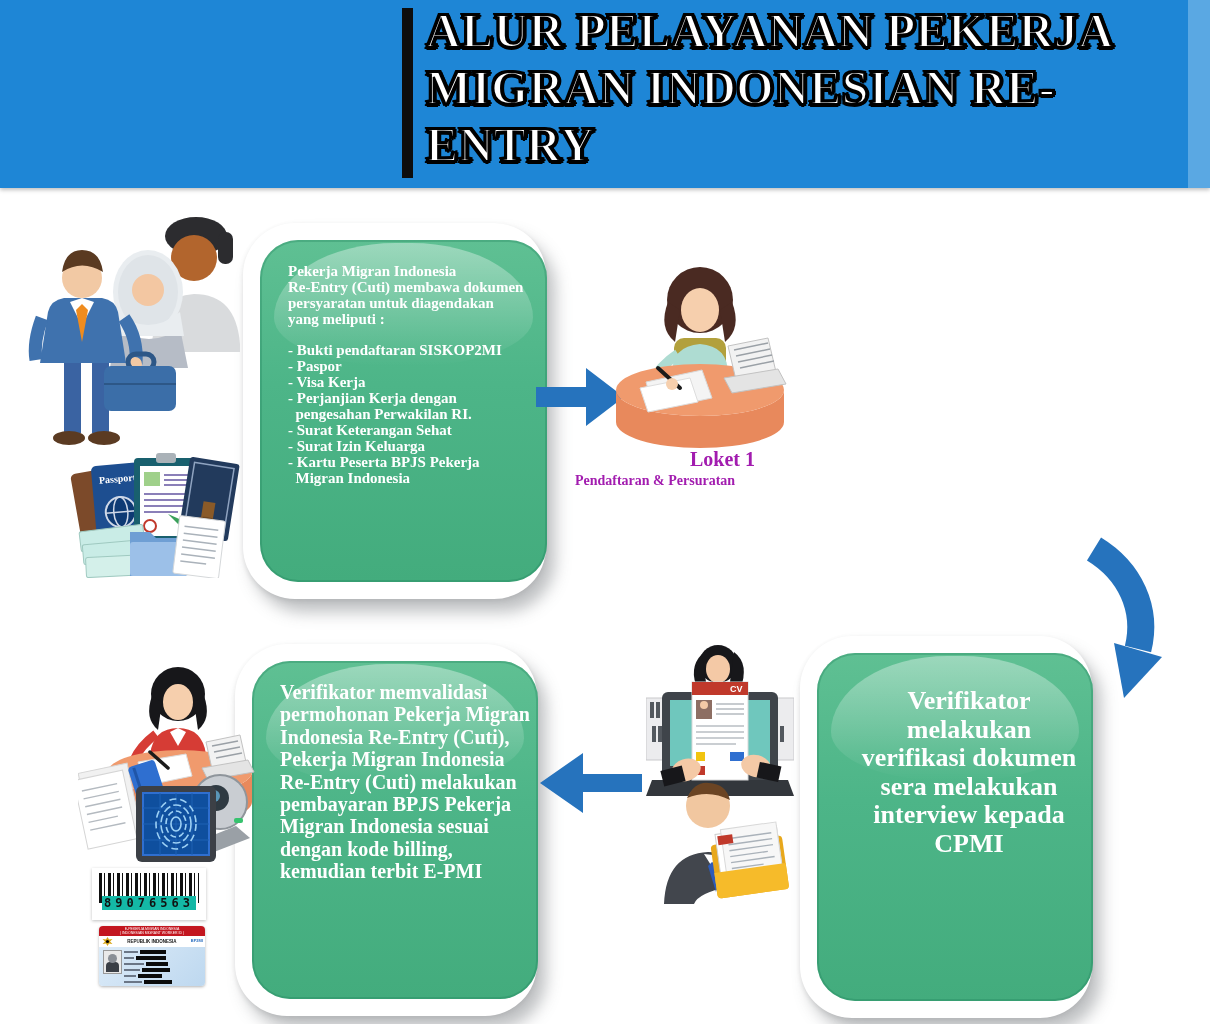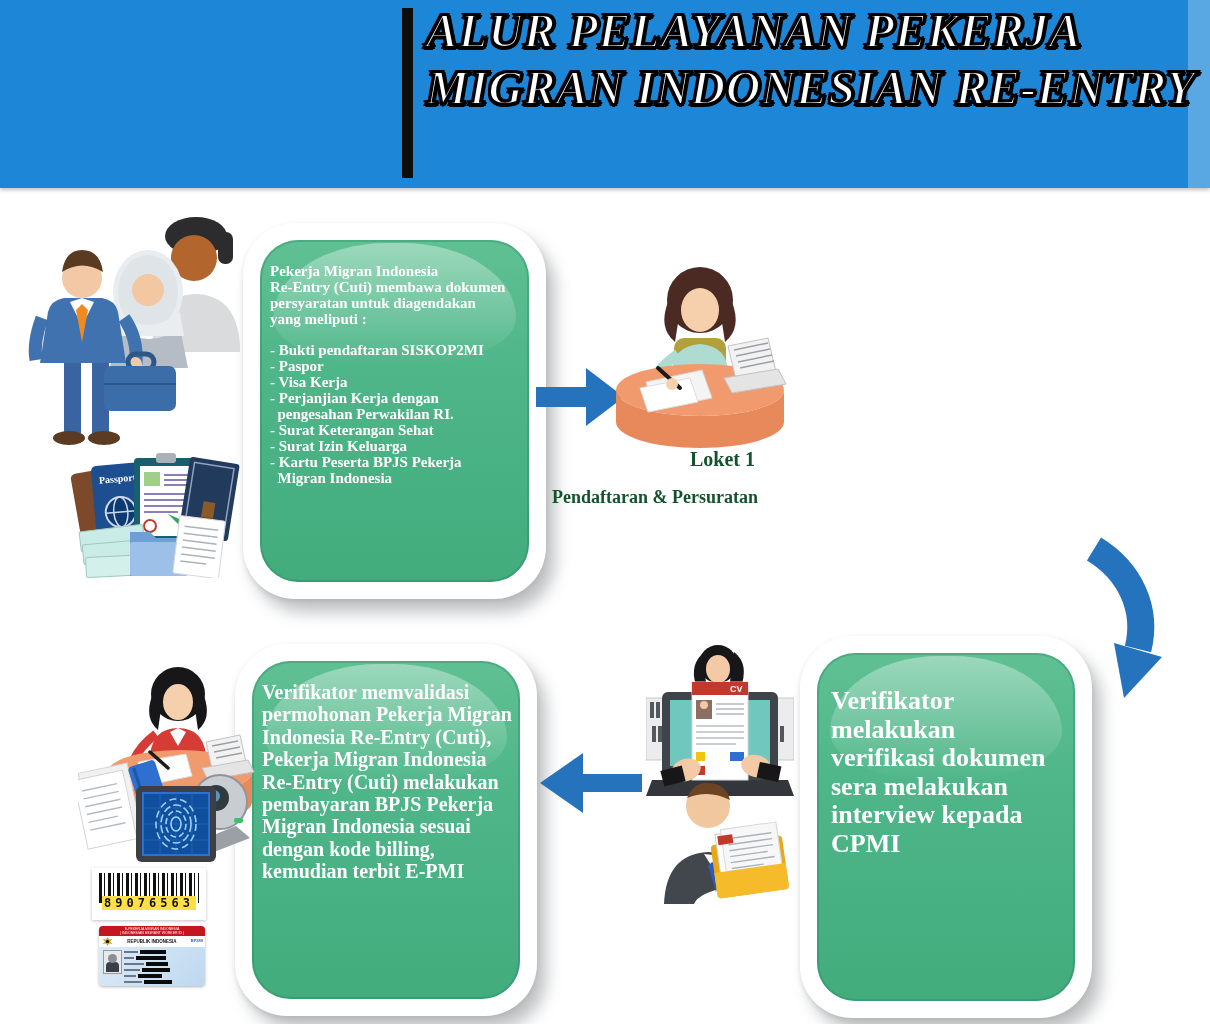--- a/index.html
+++ b/index.html
@@ -1,54 +1,54 @@
 <!DOCTYPE html>
 <html><head>
 <meta charset="utf-8">
 <style>
   html,body{margin:0;padding:0;background:#fff;}
   #stage{position:relative;width:1210px;height:1024px;background:#fff;overflow:hidden;
          font-family:"Liberation Serif",serif;}
   
   .header{position:absolute;left:0;top:0;width:1210px;height:188px;background:#1e86d6;
-          box-shadow:0 2px 4px rgba(0,0,0,.25);font-style:italic;}
+          box-shadow:0 2px 4px rgba(0,0,0,.25);}
   .header-strip{position:absolute;right:0;top:0;width:22px;height:188px;background:#5aa8e3;}
   .title-accent{position:absolute;left:402px;top:8px;width:11px;height:170px;background:#0d0d0d;}
   .title{position:absolute;left:426px;top:2px;width:780px;font-weight:bold;font-size:48px;
          line-height:57px;color:#fff;letter-spacing:.5px;
          -webkit-text-stroke:2.2px #000;
          text-shadow:2px 2px 0 #000,-2px 2px 0 #000,2px -2px 0 #000,-2px -2px 0 #000,0 3px 0 #000,3px 0 0 #000;}
   
   .card{position:absolute;background:#fff;border-radius:52px;padding:17px;
         box-shadow:9px 13px 16px rgba(110,115,120,.45),0 2px 5px rgba(0,0,0,.10);}
   .card-green{width:100%;height:100%;border-radius:38px;position:relative;overflow:hidden;
         background:linear-gradient(180deg,#5fc093 0%,#4db588 42%,#43ac7d 100%);
-        box-shadow:inset 0 0 0 2px rgba(30,125,88,.30);}
+        box-shadow:inset 0 0 0 2px rgba(30,125,88,.30);padding-left:18px;}
   .card-green::before{content:"";position:absolute;left:5%;right:5%;top:3px;height:36%;
         border-radius:48%/62% 62% 40% 40%;
         background:linear-gradient(180deg,rgba(255,255,255,.38),rgba(255,255,255,0));}
   .card-text{position:relative;color:#fff;font-weight:bold;white-space:pre-wrap;}
   .t1{font-size:15px;line-height:1.06;padding:24px 6px 0 10px;}
   .t2{font-size:18px;line-height:1.95;padding:30px 0 0 6px;letter-spacing:0;
       transform:scaleX(.82);transform-origin:0 0;width:121%;}
-  .t3{font-size:26px;line-height:1.1;padding:34px 4px 0 14px;}
+  .t3{font-size:26px;line-height:1.1;padding:34px 4px 0 14px;text-align:center;}
   .t4{font-size:20px;line-height:1.12;padding:20px 4px 0 10px;}
   
   .arrow{position:absolute;}
   
-  .loket{position:absolute;left:540px;top:448px;width:230px;color:#14532d;font-weight:bold;text-align:center;}
+  .loket{position:absolute;left:540px;top:448px;width:230px;color:#a21caf;font-weight:bold;text-align:center;}
   .loket .l1{font-size:20px;margin-left:135px;}
-  .loket .l2{font-size:18px;margin-top:16px;}
+  .loket .l2{font-size:14px;margin-top:2px;}
   
   .barcode{position:absolute;left:92px;top:868px;width:114px;height:52px;background:#fff;
            box-shadow:0 1px 3px rgba(0,0,0,.25);}
   .bars{height:30px;margin:5px 7px 0;
         background:repeating-linear-gradient(90deg,#101010 0 3px,#fff 3px 5px,#101010 5px 6px,
         #fff 6px 9px,#101010 9px 12px,#fff 12px 14px,#101010 14px 15px,#fff 15px 18px);}
-  .digits{position:relative;margin:-7px 10px 0;background:#fde047;text-align:center;
+  .digits{position:relative;margin:-7px 10px 0;background:#14b8a6;text-align:center;
           font-family:"DejaVu Sans Mono",monospace;font-weight:bold;font-size:12px;letter-spacing:4px;color:#111;}
   
   .idcard{position:absolute;left:99px;top:926px;width:106px;height:60px;background:#fff;border-radius:4px;
           box-shadow:0 1px 3px rgba(0,0,0,.3);overflow:hidden;font-family:"Liberation Sans",sans-serif;}
   .idc-band{background:#c3161f;color:#fff;text-align:center;font-size:3.5px;line-height:4px;padding:1px 0;}
   .idc-sub{position:relative;height:11px;background:#fff;display:flex;align-items:center;justify-content:center;}
   .idc-country{font-size:4.5px;font-weight:bold;color:#111;}
   .idc-garuda{position:absolute;left:3px;top:0;}
   .idc-agency{position:absolute;right:2px;top:2px;font-size:4px;font-weight:bold;color:#2b6fc0;}
   .idc-body{position:relative;height:100%;background:linear-gradient(135deg,#dcebf8,#b9d5ee);}

